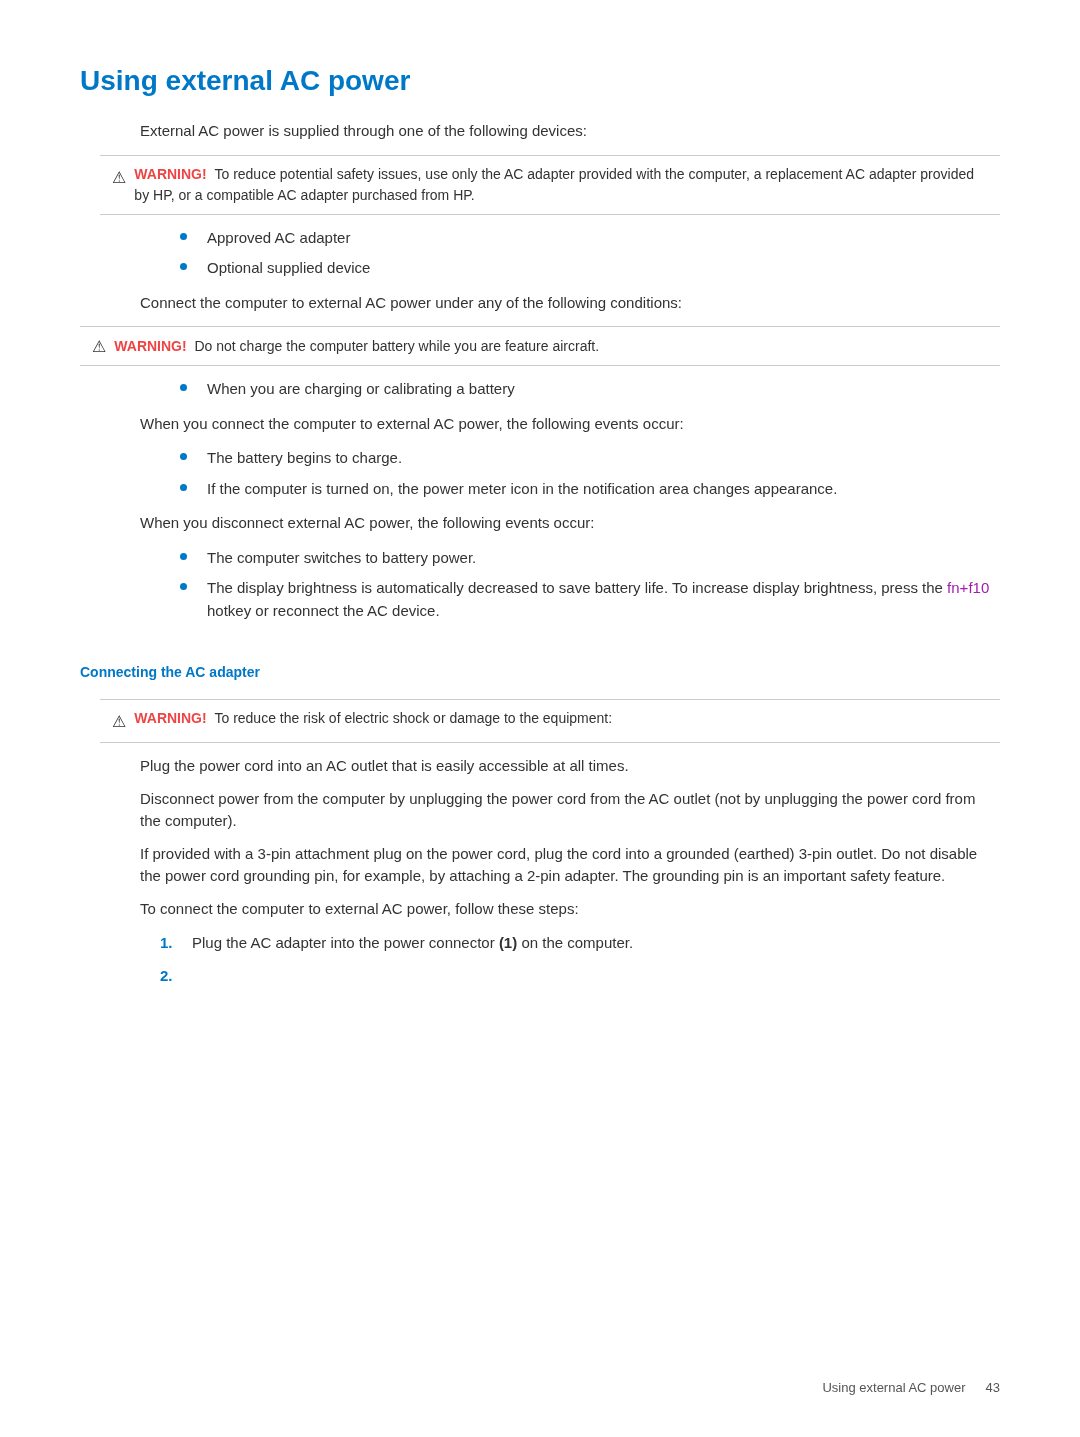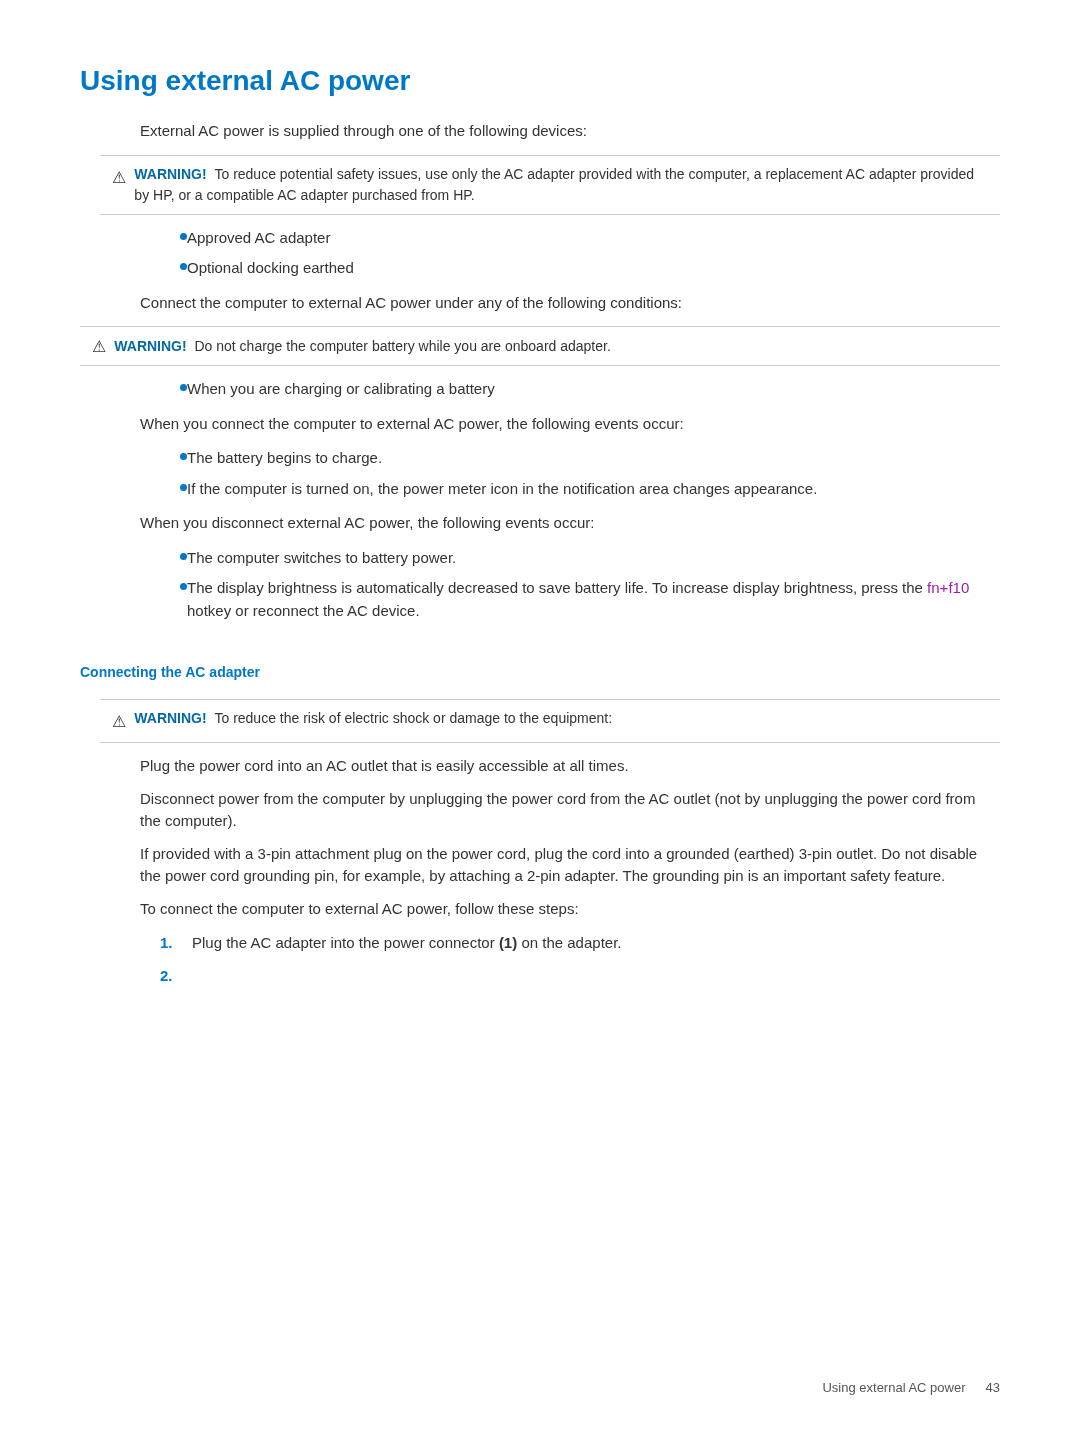--- a/index.html
+++ b/index.html
@@ -63,40 +63,40 @@
 
     .warning-icon {
       font-size: 16px;
       color: #333;
       flex-shrink: 0;
       margin-top: 2px;
     }
 
     .warning-label {
       font-weight: bold;
-      color: #0369a1;
+      color: #ef4444;
     }
 
     .warning-text {
       color: #333;
       font-size: 14px;
       line-height: 1.5;
     }
 
     .bullet-list {
       margin-left: 100px;
       margin-bottom: 12px;
       list-style: none;
     }
 
     .bullet-list li {
       margin-bottom: 8px;
       display: flex;
       align-items: flex-start;
-      gap: 0;
+      gap: 20px;
     }
 
     .bullet-dot {
       width: 7px;
       height: 7px;
       background: #0078c8;
       border-radius: 50%;
       flex-shrink: 0;
       margin-top: 6px;
     }
@@ -168,31 +168,31 @@
   </span>
 </div>
 
 <ul class="bullet-list">
   <li>
     <span class="bullet-dot"></span>
     <span>Approved AC adapter</span>
   </li>
   <li>
     <span class="bullet-dot"></span>
-    <span>Optional docking earthed</span>
+    <span>Optional supplied device</span>
   </li>
 </ul>
 
 <p class="body-text">Connect the computer to external AC power under any of the following conditions:</p>
 
 <div class="warning-inline">
   <span class="warning-icon">⚠</span>
   <span class="warning-text">
     <span class="warning-label">WARNING!</span>
-    &nbsp;<span>Do not charge the computer battery while you are onboard adapter.</span>
+    &nbsp;<span>Do not charge the computer battery while you are feature aircraft.</span>
   </span>
 </div>
 
 <ul class="bullet-list">
   <li>
     <span class="bullet-dot"></span>
     <span>When you are charging or calibrating a battery</span>
   </li>
 </ul>
 
@@ -241,21 +241,21 @@
 <p class="warning-sub-texts">
   <span>If provided with a 3-pin attachment plug on the power cord, plug the cord into a grounded (earthed) 3-pin outlet. Do not disable the power cord grounding pin, for example, by attaching a 2-pin adapter. The </span><span class="underline-section">grounding pin is an important safety feature.</span>
 </p>
 
 <p class="body-text">To connect the computer to external AC power, follow these steps:</p>
 
 <ol class="numbered-list">
   <li>
     <span class="num-label">1.</span>
     <span>
-      <span>Plug the AC adapter into the power connector </span><strong>(1)</strong><span> on the adapter.</span>
+      <span>Plug the AC adapter into the power connector </span><strong>(1)</strong><span> on the computer.</span>
     </span>
   </li>
   <li>
     <span class="num-label">2.</span>
   </li>
 </ol>
 
 <div class="footer">
   <span>Using external AC power</span>
   <span>43</span>

